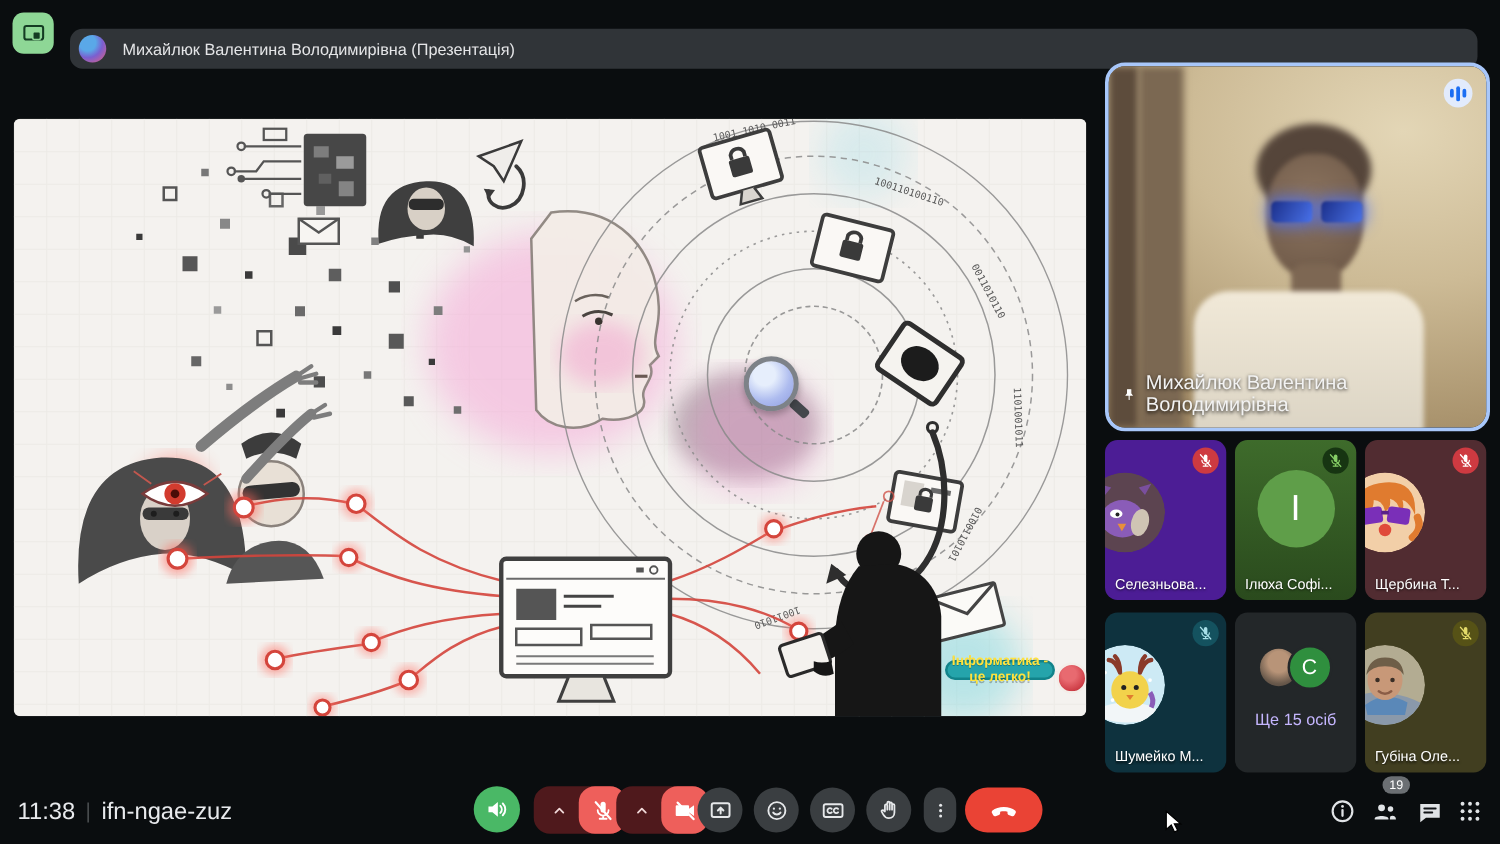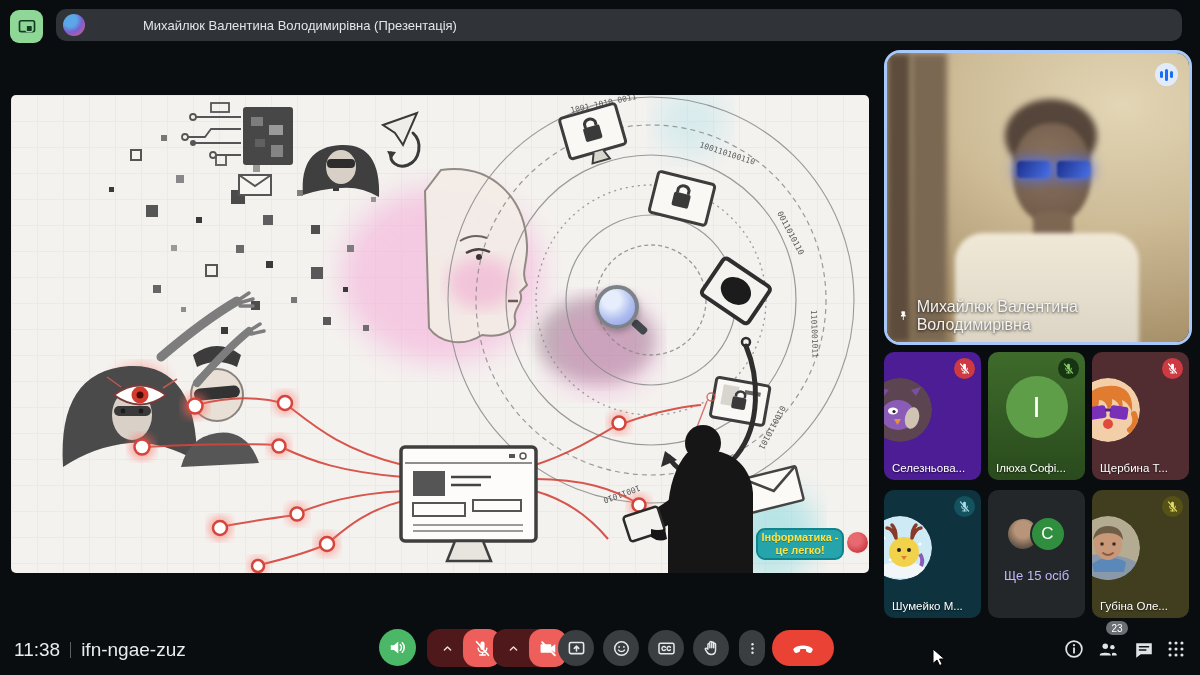--- a/index.html
+++ b/index.html
@@ -4,22 +4,22 @@
 <style>
   * { margin:0; padding:0; box-sizing:border-box; }
   html,body { background:#000; }
   body { font-family:"Liberation Sans","DejaVu Sans",sans-serif; }
   #app { position:relative; width:1200px; height:675px; background:#0a0d0f; overflow:hidden; }
 
   
   .share-btn { position:absolute; left:10px; top:10px; width:33px; height:33px; border-radius:9px;
     background:#8ed796; color:#143c23; display:flex; align-items:center; justify-content:center; }
   .share-btn svg { width:20px; height:20px; }
-  .presenter-pill { position:absolute; left:56px; top:9px; width:1126px; height:32px; border-radius:10px;
-    background:#303438; display:flex; align-items:center; padding-left:7px;gap:45px; }
+  .presenter-pill { position:absolute; left:56px; top:23px; width:1126px; height:32px; border-radius:10px;
+    background:#303438; display:flex; align-items:center; padding-left:7px; }
   .pill-avatar { width:22px; height:22px; border-radius:50%;
     background:radial-gradient(circle at 32% 28%, #5aa8e8 0 30%, #7a5fd0 55%, #e8607a 100%); flex:0 0 auto; }
   .pill-name { margin-left:13px; font-size:13px; color:#e4e5e7; white-space:nowrap; }
 
   
   .slide { position:absolute; left:11px; top:95px; width:858px; height:478px; background:#f4f2ef;
     border-radius:5px; overflow:hidden;
     background-image:linear-gradient(#eceae6 1px, transparent 1px),linear-gradient(90deg,#eceae6 1px, transparent 1px);
     background-size:26px 26px; }
   .slide svg.illus { position:absolute; inset:0; }
@@ -30,21 +30,21 @@
   .card-title { position:absolute; left:27px; top:92px; font-size:35px; font-weight:700; color:#27242b; letter-spacing:-.5px; }
   .card-sub { position:absolute; left:28px; top:146px; width:332px; font-size:16px; line-height:1.5; color:#46414d; }
 
   .magnifier { position:absolute; left:584px; top:190px; width:48px; height:48px; }
   .mag-lens { position:absolute; left:0; top:0; width:44px; height:44px; border-radius:50%;
     border:4px solid #7d8288; background:radial-gradient(circle at 35% 30%, #e6eefc 0 25%, #aebcef 60%, #8d9be0 100%);
     box-shadow:0 3px 6px rgba(0,0,0,.25); }
   .mag-handle { position:absolute; left:36px; top:38px; width:17px; height:8px; background:#44474c;
     border-radius:3px; transform:rotate(42deg); }
 
-  .slide-badge { position:absolute; left:745px; top:433px; width:88px; height:32px; background:#25a4ab;
+  .slide-badge { position:absolute; left:745px; top:433px; width:88px; height:16px; background:#25a4ab;
     border:2px solid #12838a; border-radius:9px; color:#ffe23e; font-weight:700; font-size:11px; line-height:1.2;
     display:flex; flex-direction:column; align-items:center; justify-content:center; text-shadow:0 1px 0 rgba(0,0,0,.25); }
   .slide-logo { position:absolute; left:834px; top:435px; width:25px; height:25px; border-radius:50%;
     background:radial-gradient(circle at 40% 35%, #e86a70 0 30%, #cf3f48 70%, #9c2a33 100%); border:2px solid #f3eee9; }
 
   
   .presenter { position:absolute; left:884px; top:50px; width:308px; height:295px; border-radius:16px;
     border:3px solid #a8c7fa; background:#1a1d20; overflow:hidden; }
   .pv { position:absolute; inset:0;
     background:radial-gradient(150% 110% at 78% 18%, #e3d6b6 0%, #cdbb96 38%, #ab956f 72%, #8a7250 100%); }
@@ -679,21 +679,21 @@
       <svg>
         <use href="#i-dots"></use>
       </svg>
     </div>
   <div class="ctl b-end">
       <svg>
         <use href="#i-phone"></use>
       </svg>
     </div>
 
-  <div class="count-badge">23</div>
+  <div class="count-badge">19</div>
   <div class="br-ic ic-info">
       <svg>
         <use href="#i-info"></use>
       </svg>
     </div>
   <div class="br-ic ic-people">
       <svg>
         <use href="#i-people"></use>
       </svg>
     </div>

